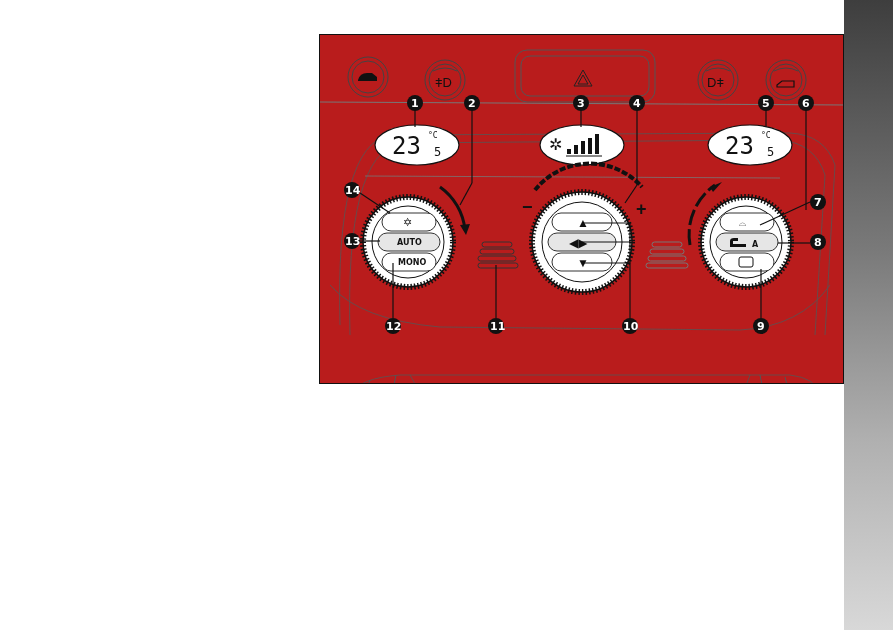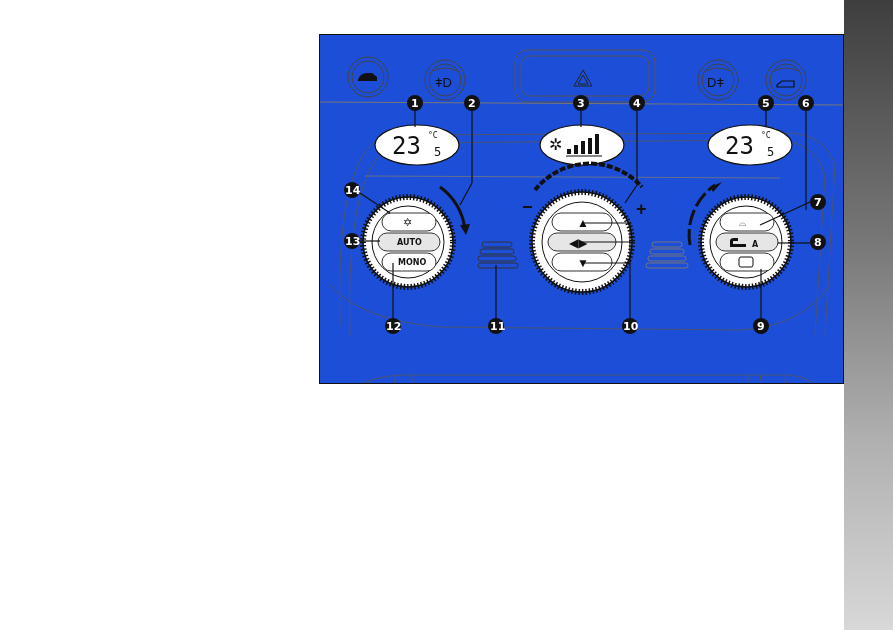--- a/index.html
+++ b/index.html
@@ -1,21 +1,21 @@
 <!DOCTYPE html>
 <html><head>
 <meta charset="utf-8">
 <style>
   html, body { margin:0; padding:0; }
   body { width:893px; height:630px; background:#ffffff; position:relative; overflow:hidden;
          font-family:"Liberation Sans", sans-serif; }
   .sidebar { position:absolute; left:844px; top:0; width:49px; height:630px;
              background:linear-gradient(to bottom, #3e3e3e 0%, #7a7a7a 40%, #b0b0b0 70%, #d8d8d8 100%); }
   .frame { position:absolute; left:319px; top:34px; width:525px; height:350px;
-           background:#1d4ed8; border:1.5px solid #111; box-sizing:border-box; overflow:hidden; }
+           background:#b91c1c; border:1.5px solid #111; box-sizing:border-box; overflow:hidden; }
   svg text { font-family:"Liberation Sans", sans-serif; }
   .callout-num { font-family:"DejaVu Sans", sans-serif; font-weight:bold; fill:#fff; font-size:11px; }
   .btn-label { font-family:"DejaVu Sans", sans-serif; font-weight:bold; font-size:8px; fill:#111; }
   .lcd { font-family:"DejaVu Sans Mono", monospace; fill:#111; }
 </style>
 </head>
 <body>
 
 <div class="sidebar"></div>
 

